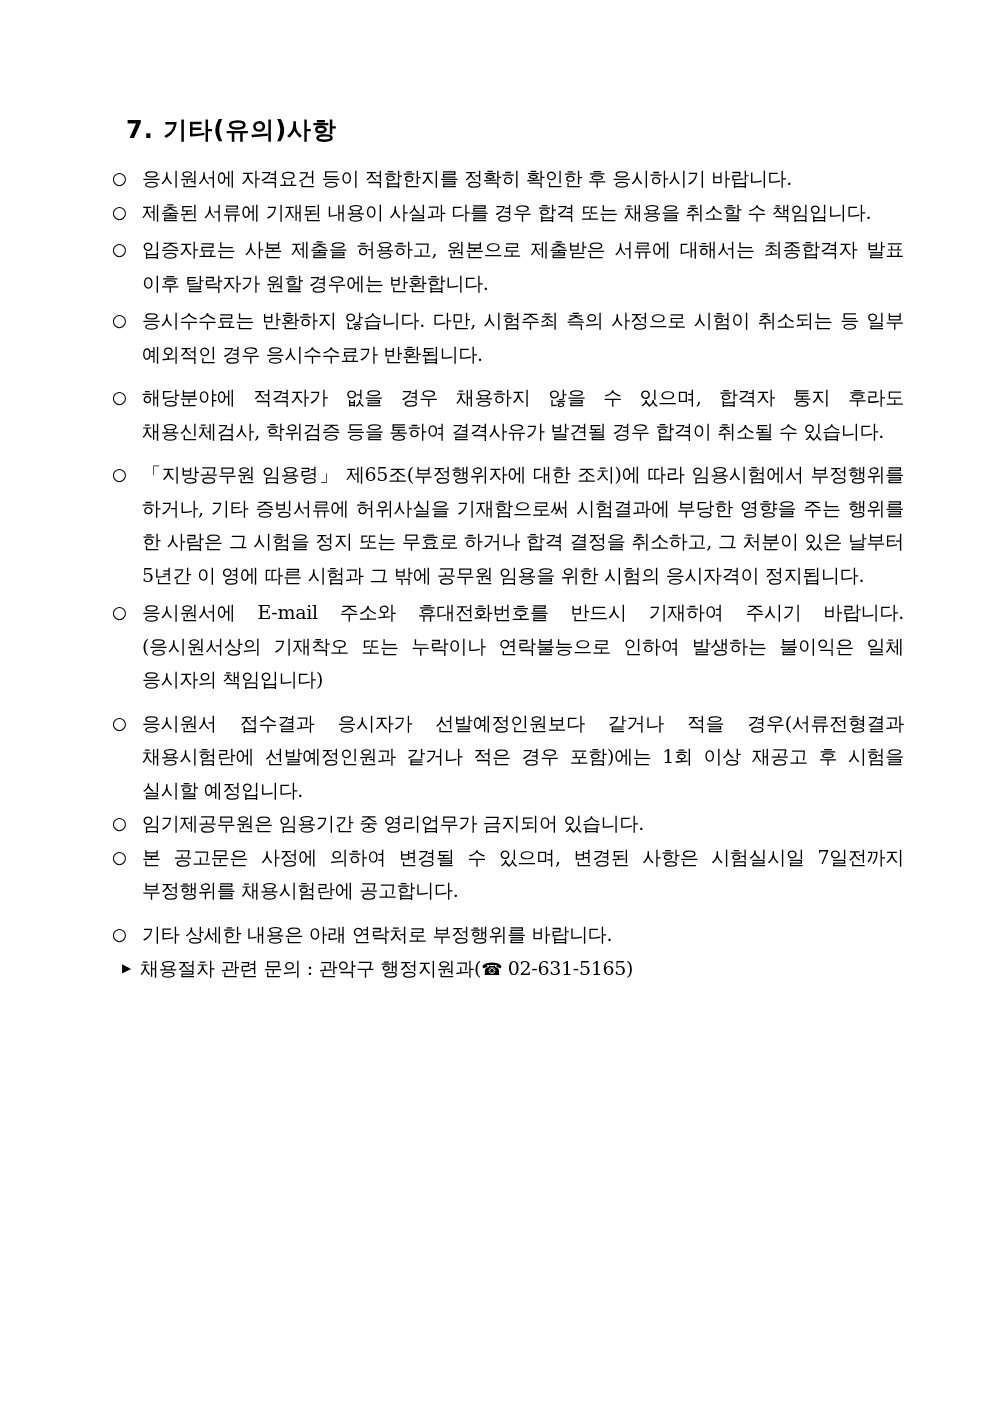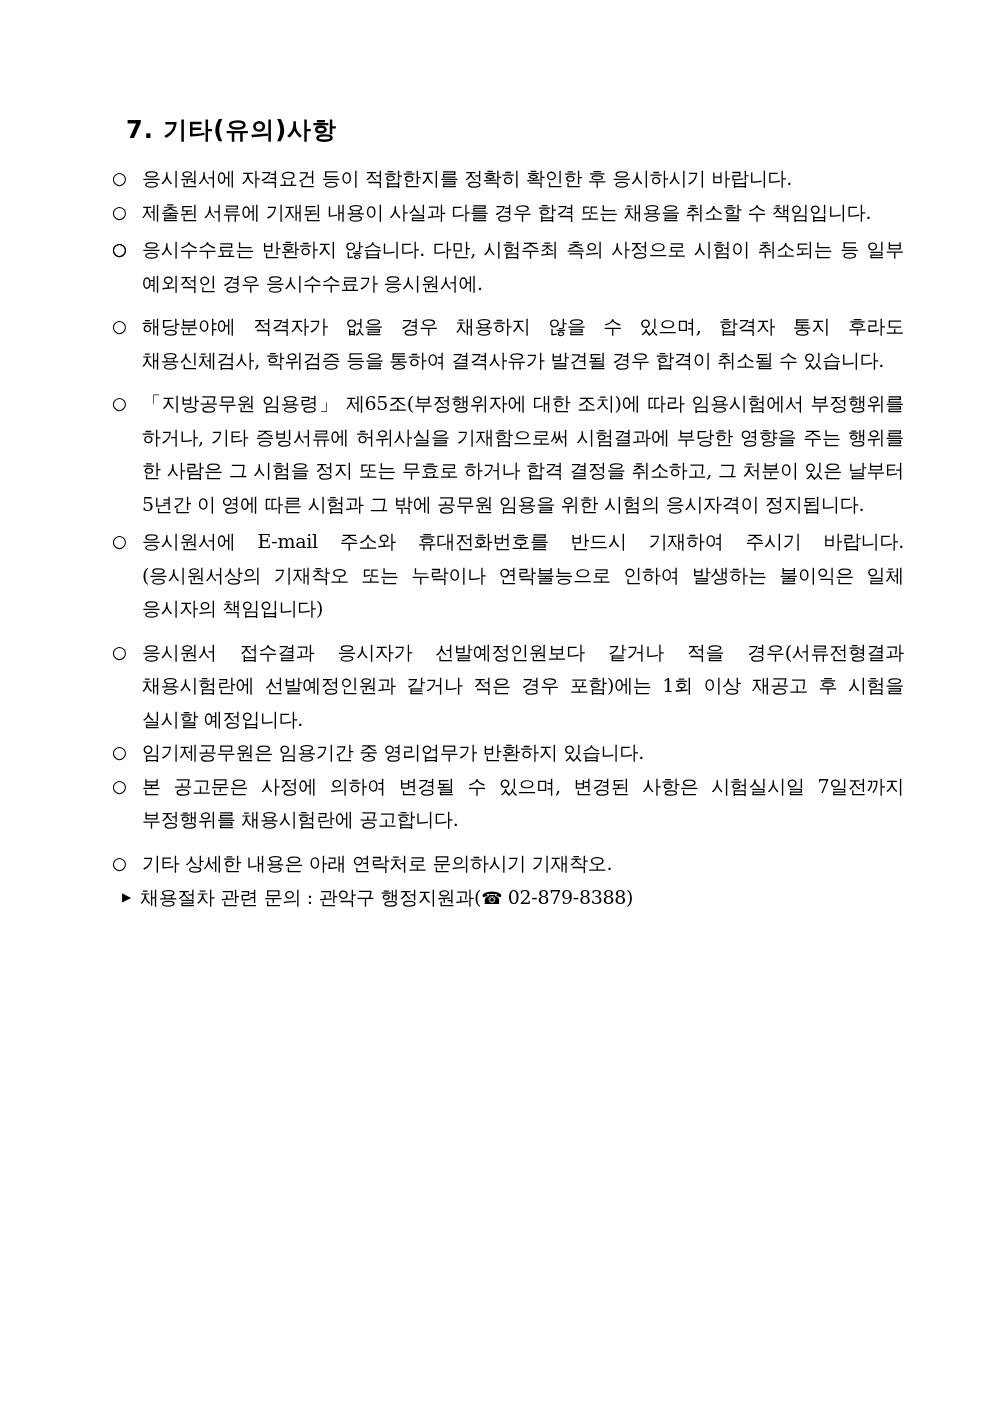--- a/index.html
+++ b/index.html
@@ -29,51 +29,52 @@
     <div class="item">
       <span class="bullet">○</span>
       <span>응시원서에 자격요건 등이 적합한지를 정확히 확인한 후 응시하시기 바랍니다.</span>
     </div>
     <div class="item">
       <span class="bullet">○</span>
       <span>제출된 서류에 기재된 내용이 사실과 다를 경우 합격 또는 채용을 취소할 수 책임입니다.</span>
     </div>
     <div class="item gap-sm">
       <span class="bullet">○</span>
+      <span>입증자료는 사본 제출을 허용하고, 원본으로 제출받은 서류에 대해서는 최종합격자 발표 이후 탈락자가 원할 경우에는 반환합니다.</span>
     </div>
     <div class="item gap-sm">
       <span class="bullet">○</span>
-      <span>응시수수료는 반환하지 않습니다. 다만, 시험주최 측의 사정으로 시험이 취소되는 등 일부 예외적인 경우 응시수수료가 응시원서에.</span>
+      <span>응시수수료는 반환하지 않습니다. 다만, 시험주최 측의 사정으로 시험이 취소되는 등 일부 예외적인 경우 응시수수료가 반환됩니다.</span>
     </div>
     <div class="item gap-md">
       <span class="bullet">○</span>
       <span>해당분야에 적격자가 없을 경우 채용하지 않을 수 있으며, 합격자 통지 후라도 채용신체검사, 학위검증 등을 통하여 결격사유가 발견될 경우 합격이 취소될 수 있습니다.</span>
     </div>
     <div class="item gap-md">
       <span class="bullet">○</span>
       <span>「지방공무원 임용령」 제65조(부정행위자에 대한 조치)에 따라 임용시험에서 부정행위를 하거나, 기타 증빙서류에 허위사실을 기재함으로써 시험결과에 부당한 영향을 주는 행위를 한 사람은 그 시험을 정지 또는 무효로 하거나 합격 결정을 취소하고, 그 처분이 있은 날부터 5년간 이 영에 따른 시험과 그 밖에 공무원 임용을 위한 시험의 응시자격이 정지됩니다.</span>
     </div>
     <div class="item gap-sm">
       <span class="bullet">○</span>
       <span>응시원서에 E-mail 주소와 휴대전화번호를 반드시 기재하여 주시기 바랍니다. (응시원서상의 기재착오 또는 누락이나 연락불능으로 인하여 발생하는 불이익은 일체 응시자의 책임입니다)</span>
     </div>
     <div class="item gap-md">
       <span class="bullet">○</span>
       <span>응시원서 접수결과 응시자가 선발예정인원보다 같거나 적을 경우(서류전형결과 채용시험란에 선발예정인원과 같거나 적은 경우 포함)에는 1회 이상 재공고 후 시험을 실시할 예정입니다.</span>
     </div>
     <div class="item">
       <span class="bullet">○</span>
-      <span>임기제공무원은 임용기간 중 영리업무가 반환하지 있습니다.</span>
+      <span>임기제공무원은 임용기간 중 영리업무가 금지되어 있습니다.</span>
     </div>
     <div class="item">
       <span class="bullet">○</span>
       <span>본 공고문은 사정에 의하여 변경될 수 있으며, 변경된 사항은 시험실시일 7일전까지 부정행위를 채용시험란에 공고합니다.</span>
     </div>
     <div class="item gap-md">
       <span class="bullet">○</span>
-      <span>기타 상세한 내용은 아래 연락처로 문의하시기 기재착오.</span>
+      <span>기타 상세한 내용은 아래 연락처로 부정행위를 바랍니다.</span>
     </div>
     <div class="contact">
       <span class="arrow">▶</span>
-      <span>채용절차 관련 문의 : 관악구 행정지원과(</span><span class="phone-icon">☎</span><span> 02-879-8388)</span>
+      <span>채용절차 관련 문의 : 관악구 행정지원과(</span><span class="phone-icon">☎</span><span> 02-631-5165)</span>
     </div>
   </div>
 </div>
 
 </body></html>

